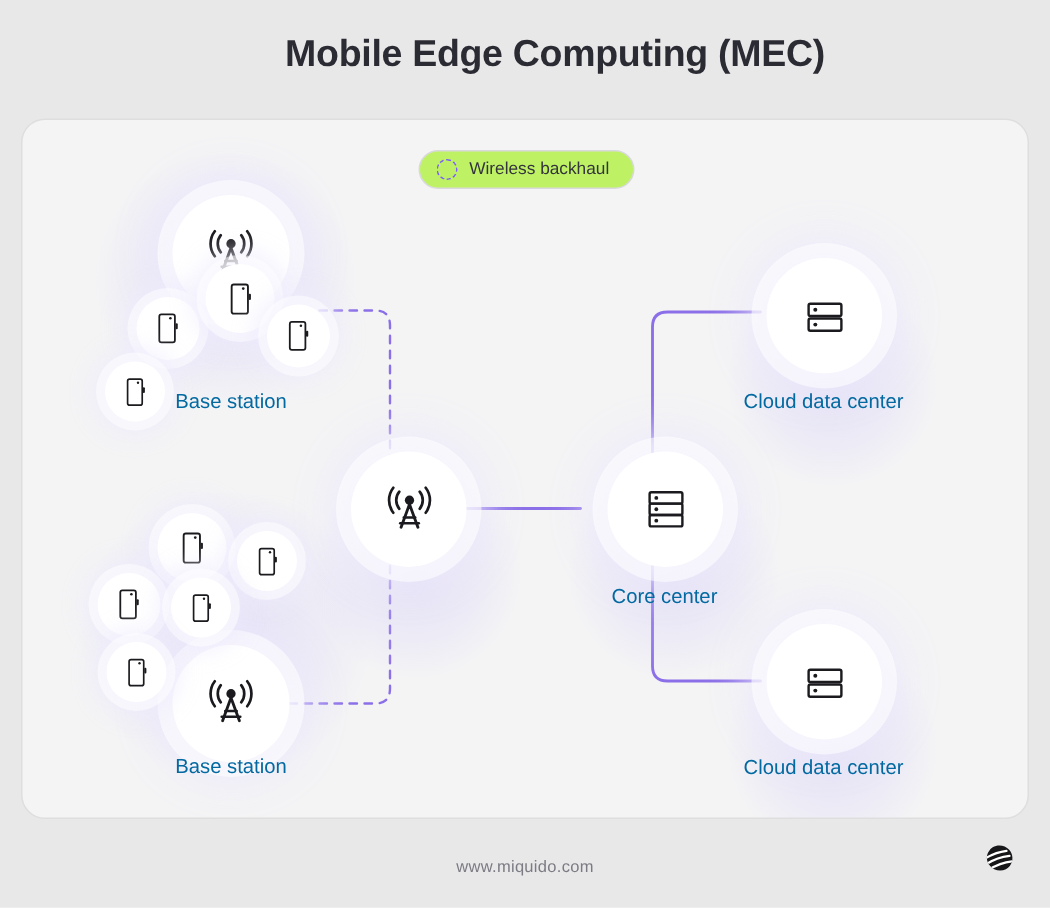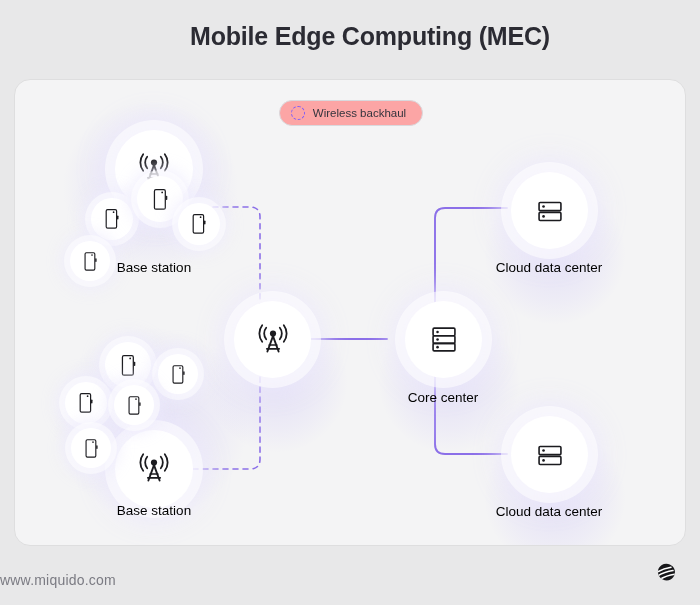--- a/index.html
+++ b/index.html
@@ -51,21 +51,21 @@
     width: 672px;
     display: flex;
     justify-content: center;
     gap: 12px;
     z-index: 40;
   }
   .legend-pill {
     display: flex;
     align-items: center;
     gap: 8px;
-    background: #fca5a5;
+    background: #bef264;
     border: 1px solid #d9d9dd;
     border-radius: 999px;
     padding: 5px 16px 5px 11px;
     font-size: 11.5px;
     color: #34343d;
   }
   .legend-icon {
     width: 14px;
     height: 14px;
     border-radius: 50%;
@@ -105,21 +105,21 @@
     background: #ffffff;
     display: flex;
     align-items: center;
     justify-content: center;
     box-shadow: 0 0 0 10px rgba(255,255,255,0.55), 0 0 26px 14px rgba(236,233,252,0.85);
   }
   .node-label {
     position: absolute;
     text-align: center;
     font-size: 13.5px;
-    color: #000000;
+    color: #0369a1;
     white-space: nowrap;
     z-index: 25;
   }
 
   
   .phone-disc {
     position: absolute;
     border-radius: 50%;
     background: #ffffff;
     display: flex;
@@ -128,21 +128,22 @@
     box-shadow: 0 0 0 6px rgba(255,255,255,0.5), 0 0 16px 8px rgba(238,235,252,0.8);
     z-index: 18;
   }
 
   
   .footer-url {
     position: absolute;
     left: 0;
     top: 572px;
     width: 700px;
-    font-size: 14px;
+    text-align: center;
+    font-size: 11px;
     color: #7b7b83;
     letter-spacing: 0.2px;
   }
   .brand-logo {
     position: absolute;
     left: 652px;
     top: 558px;
     width: 30px;
     height: 30px;
     z-index: 30;

